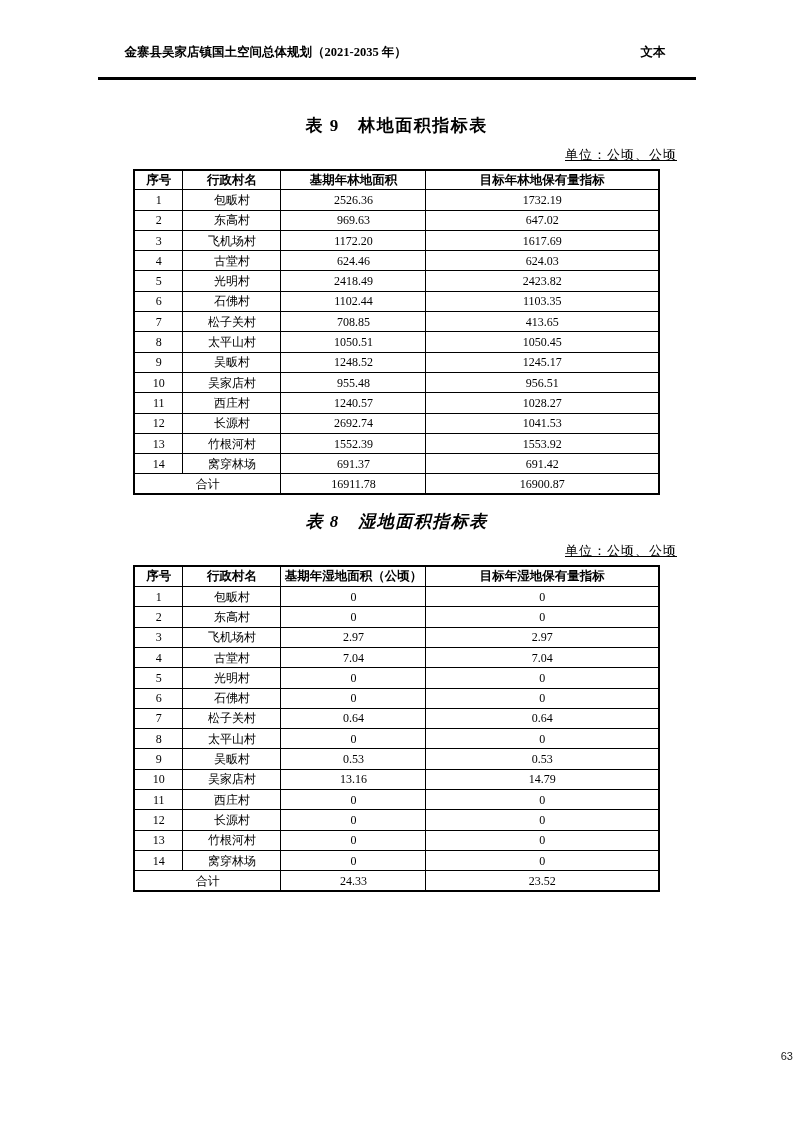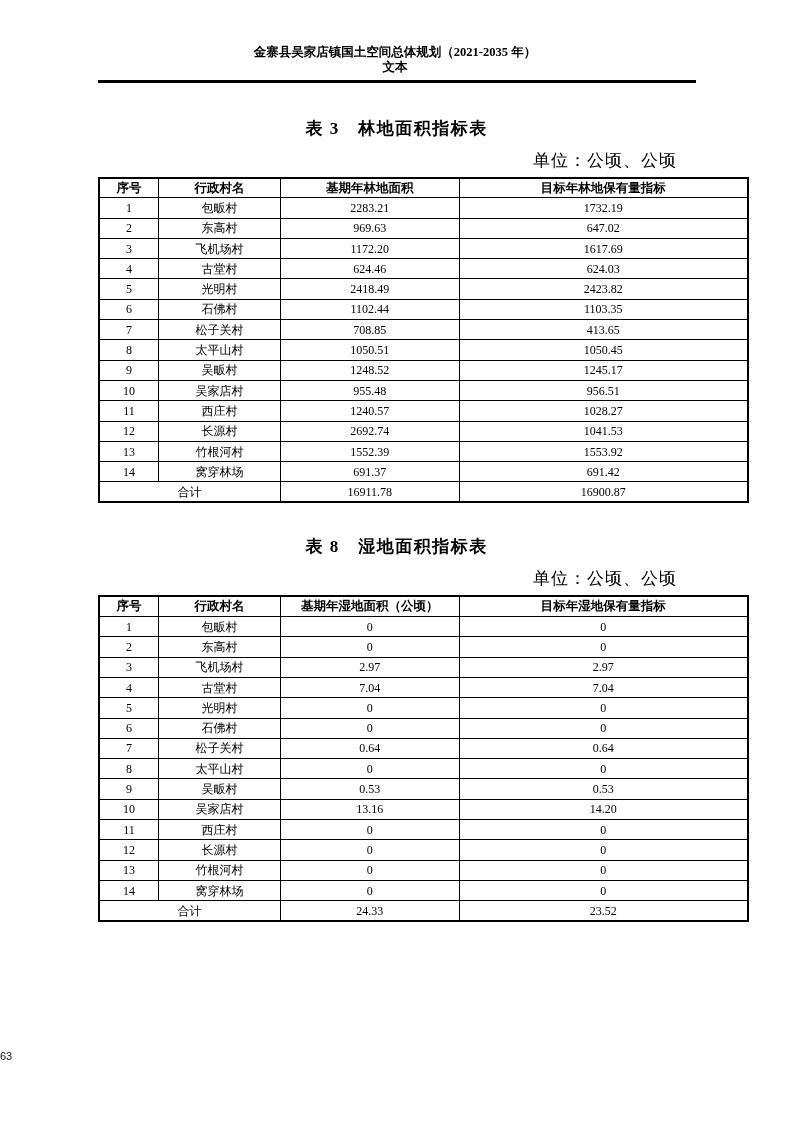--- a/index.html
+++ b/index.html
@@ -8,91 +8,91 @@
   .page {
     position: relative;
     width: 793px; height: 1122px;
     background: #ffffff;
     color: #000;
     font-family: "Liberation Serif", "DejaVu Serif", serif;
     overflow: hidden;
   }
   .content { width: 598px; margin: 0 auto; }
   .hdr-row {
-    display: flex; justify-content: space-between; align-items: center;
-    padding: 45px 30px 5px 27px;
-    font-weight: bold; font-size: 12.5px; line-height: 1.2; flex-direction: column;
+    display: flex; justify-content: space-between; align-items: flex-start;
+    padding: 45px 30px 17px 27px;
+    font-weight: bold; font-size: 12.5px; line-height: 1.2;
   }
   .hdr-rule { height: 2.5px; background: #000; }
   .caption {
     text-align: center; font-size: 17px; font-weight: bold;
     margin-top: 34px; letter-spacing: 1.5px;
   }
-  .caption.second { margin-top: 32px; }
+  .caption.second { margin-top: 15px; font-style: italic; }
   .unit {
     width: 561px; margin: 9px auto 5px auto;
-    text-align: right; font-size: 17px; letter-spacing: 1px;
+    text-align: right; font-size: 13px; letter-spacing: 1px; text-decoration: underline;
   }
   table.data {
-    width: 651px; margin: 0 auto;
+    width: 527px; margin: 0 auto;
     border-collapse: collapse; border: 2px solid #000;
     table-layout: fixed;
   }
   table.data th, table.data td {
     border: 1px solid #000; text-align: center; vertical-align: middle;
     height: 20.3px; padding: 0; font-size: 12px; line-height: 1;
   }
   table.data th { font-weight: bold; font-size: 12.5px; }
   col.c1 { width: 9.3%; }
   col.c2 { width: 18.7%; }
   col.c3 { width: 27.6%; }
   col.c4 { width: 44.4%; }
   .pageno {
     position: absolute; left: 0; bottom: 60px; width: 100%;
-    text-align: left; font-family: "Liberation Sans", "DejaVu Sans", sans-serif;
+    text-align: right; font-family: "Liberation Sans", "DejaVu Sans", sans-serif;
     font-size: 11px; color: #222;
   }
 </style>
 </head>
 <body>
 
 <div class="page">
   <div class="content">
 
     <header>
       <div class="hdr-row">
         <span>金寨县吴家店镇国土空间总体规划（2021-2035 年）</span>
         <span>文本</span>
       </div>
       <div class="hdr-rule"></div>
     </header>
 
     <section>
-      <h2 class="caption">表 3　林地面积指标表</h2>
+      <h2 class="caption">表 9　林地面积指标表</h2>
       <div class="unit">单位：公顷、公顷</div>
       <table class="data">
         <colgroup>
             <col class="c1">
             <col class="c2">
             <col class="c3">
             <col class="c4">
           </colgroup>
         <thead>
           <tr>
               <th>序号</th>
               <th>行政村名</th>
               <th>基期年林地面积</th>
               <th>目标年林地保有量指标</th>
             </tr>
         </thead>
         <tbody>
             <tr>
               <td>1</td>
               <td>包畈村</td>
-              <td>2283.21</td>
+              <td>2526.36</td>
               <td>1732.19</td>
             </tr>
             <tr>
               <td>2</td>
               <td>东高村</td>
               <td>969.63</td>
               <td>647.02</td>
             </tr>
             <tr>
               <td>3</td>
@@ -247,21 +247,21 @@
             <tr>
               <td>9</td>
               <td>吴畈村</td>
               <td>0.53</td>
               <td>0.53</td>
             </tr>
             <tr>
               <td>10</td>
               <td>吴家店村</td>
               <td>13.16</td>
-              <td>14.20</td>
+              <td>14.79</td>
             </tr>
             <tr>
               <td>11</td>
               <td>西庄村</td>
               <td>0</td>
               <td>0</td>
             </tr>
             <tr>
               <td>12</td>
               <td>长源村</td>

